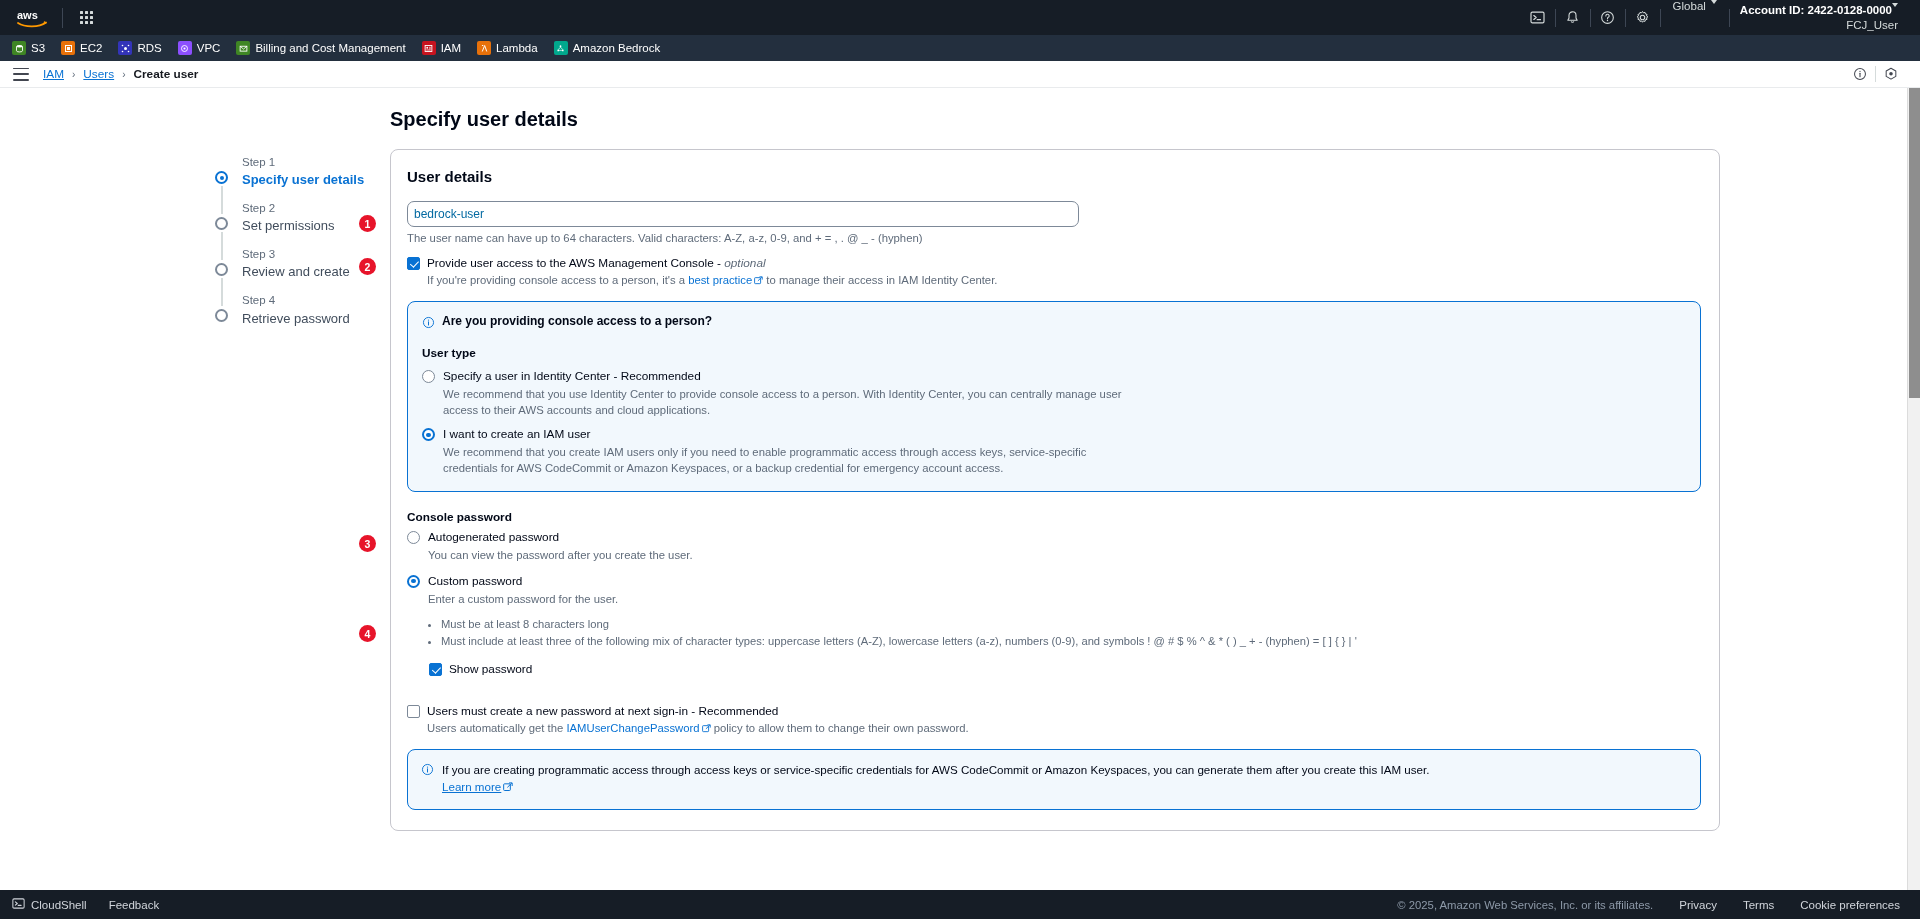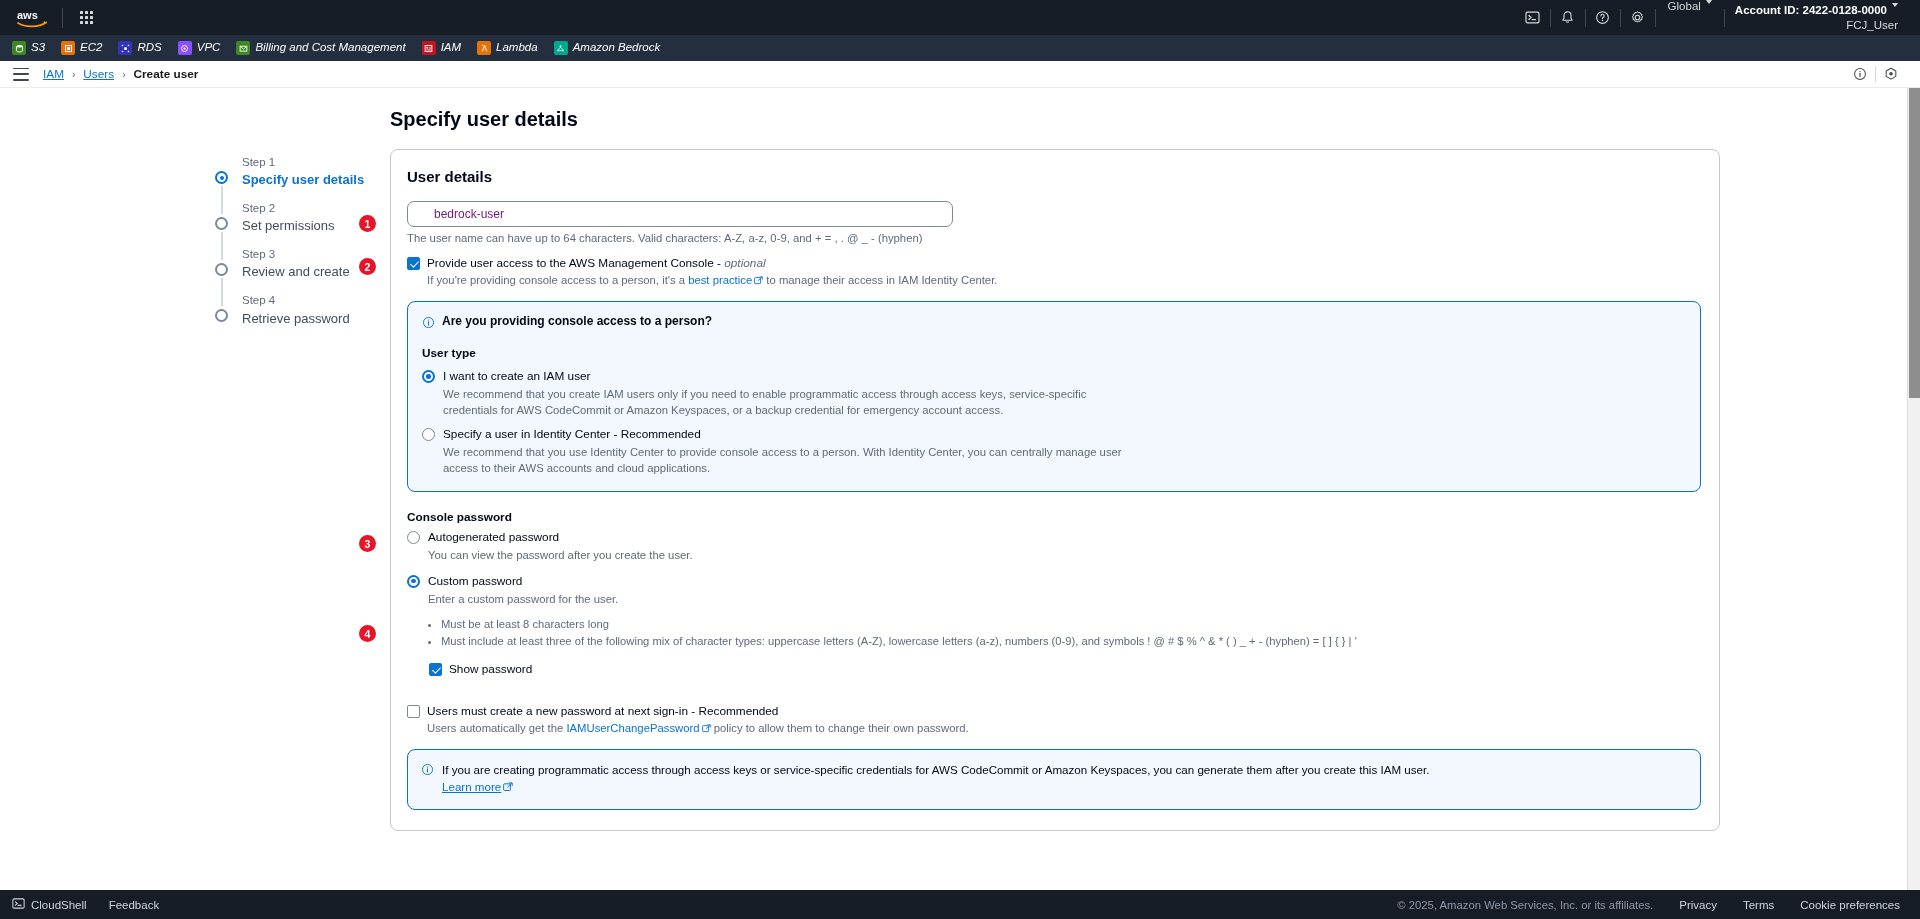--- a/index.html
+++ b/index.html
@@ -44,29 +44,29 @@
   }
   .tn-sep { width:1px; height:18px; background:#3d4654; }
   .tn-region {
     color:#d5dbdb; font-size:11.5px; padding: 0 12px; cursor:pointer;
     display:flex; gap:5px; height:100%;
   }
   .caret-d { width:0;height:0;border-left:3.5px solid transparent;border-right:3.5px solid transparent;border-top:4px solid #d5dbdb; }
   .tn-acct {
     padding: 0 12px 0 10px; cursor:pointer; text-align:right; line-height:1.25;
   }
-  .tn-acct .l1 { color:#fff; font-size:11.5px; font-weight:bold; display:flex; gap:5px; }
+  .tn-acct .l1 { color:#fff; font-size:11.5px; font-weight:bold; display:flex; }
   .tn-acct .l2 { color:#d5dbdb; font-size:11.5px; }
 
   
   .svcbar {
     height: 26px; background:#232f3e; display:flex; align-items:center;
     padding: 0 12px; gap: 16px;
   }
-  .svc { display:flex; gap:5px; cursor:pointer;font-style:italic; }
+  .svc { display:flex; align-items:center; gap:5px; cursor:pointer; }
   .svc .glyph {
     width:14px; height:14px; border-radius:2px; display:flex;
     align-items:center; justify-content:center; font-size:8px; color:#fff; font-weight:bold;
     flex:0 0 14px;
   }
   .svc .lbl { color:#fff; font-size:11.5px; white-space:nowrap; }
 
   
   .crumbbar {
     height: 27px; background:#fff; border-bottom:1px solid #e9ebed;
@@ -112,22 +112,22 @@
   .page-title { font-size:20px; font-weight:bold; color:#000716; margin-bottom:18px; }
 
   .card {
     border:1px solid #c6c6cd; border-radius:8px; background:#fff;
     padding: 18px 18px 20px 16px; position:relative;
   }
   .card-title { font-size:15px; font-weight:bold; color:#000716; margin-bottom:16px; }
 
   .field-label { font-size:11.8px; font-weight:bold; color:#000716; margin-bottom:5px; }
   .txtinput {
-    width: 546px; height: 26px; border:1px solid #7d8998; border-radius:7px;
-    padding: 0 26px; font-size:12px; color:#701a75; outline:none;
+    width: 672px; height: 26px; border:1px solid #7d8998; border-radius:7px;
+    padding: 0 6px; font-size:12px; color:#0369a1; outline:none;
     font-family:"Liberation Sans", sans-serif; background:#fff;
   }
   .hint { font-size:11.3px; color:#5f6b7a; margin-top:5px; }
 
   .checkline { display:flex; align-items:flex-start; gap:7px; margin-top:12px; }
   .cbx {
     width:13px;height:13px;border-radius:2px; flex:0 0 13px; margin-top:1px; cursor:pointer;
     border:1.6px solid #7d8998; background:#fff; position:relative;
   }
   .cbx.on { background:#0972d3; border-color:#0972d3; }
@@ -457,32 +457,32 @@
                   <circle cx="9" cy="5.6" r="0.9" fill="#0972d3"></circle>
                   <line x1="9" y1="8" x2="9" y2="12.4" stroke="#0972d3" stroke-width="1.4" stroke-linecap="round"></line>
                 </svg>
             </span>
             <span class="t">Are you providing console access to a person?</span>
           </div>
           <div class="body">
             <div class="grouplabel">User type</div>
 
             <div class="radioline">
+              <div class="rdo"></div>
+              <div>
+                <div class="rt">Specify a user in Identity Center - Recommended</div>
+                <div class="rd">We recommend that you use Identity Center to provide console access to a person. With Identity Center, you can centrally manage user access to their AWS accounts and cloud applications.</div>
+              </div>
+            </div>
+
+            <div class="radioline">
               <div class="rdo on"></div>
               <div>
                 <div class="rt">I want to create an IAM user</div>
                 <div class="rd">We recommend that you create IAM users only if you need to enable programmatic access through access keys, service-specific credentials for AWS CodeCommit or Amazon Keyspaces, or a backup credential for emergency account access.</div>
-              </div>
-            </div>
-
-            <div class="radioline">
-              <div class="rdo"></div>
-              <div>
-                <div class="rt">Specify a user in Identity Center - Recommended</div>
-                <div class="rd">We recommend that you use Identity Center to provide console access to a person. With Identity Center, you can centrally manage user access to their AWS accounts and cloud applications.</div>
               </div>
             </div>
           </div>
         </div>
 
         
         <div class="sectlabel">Console password</div>
 
         <div class="radioline" style="margin-top:6px">
           <div class="rdo"></div>

